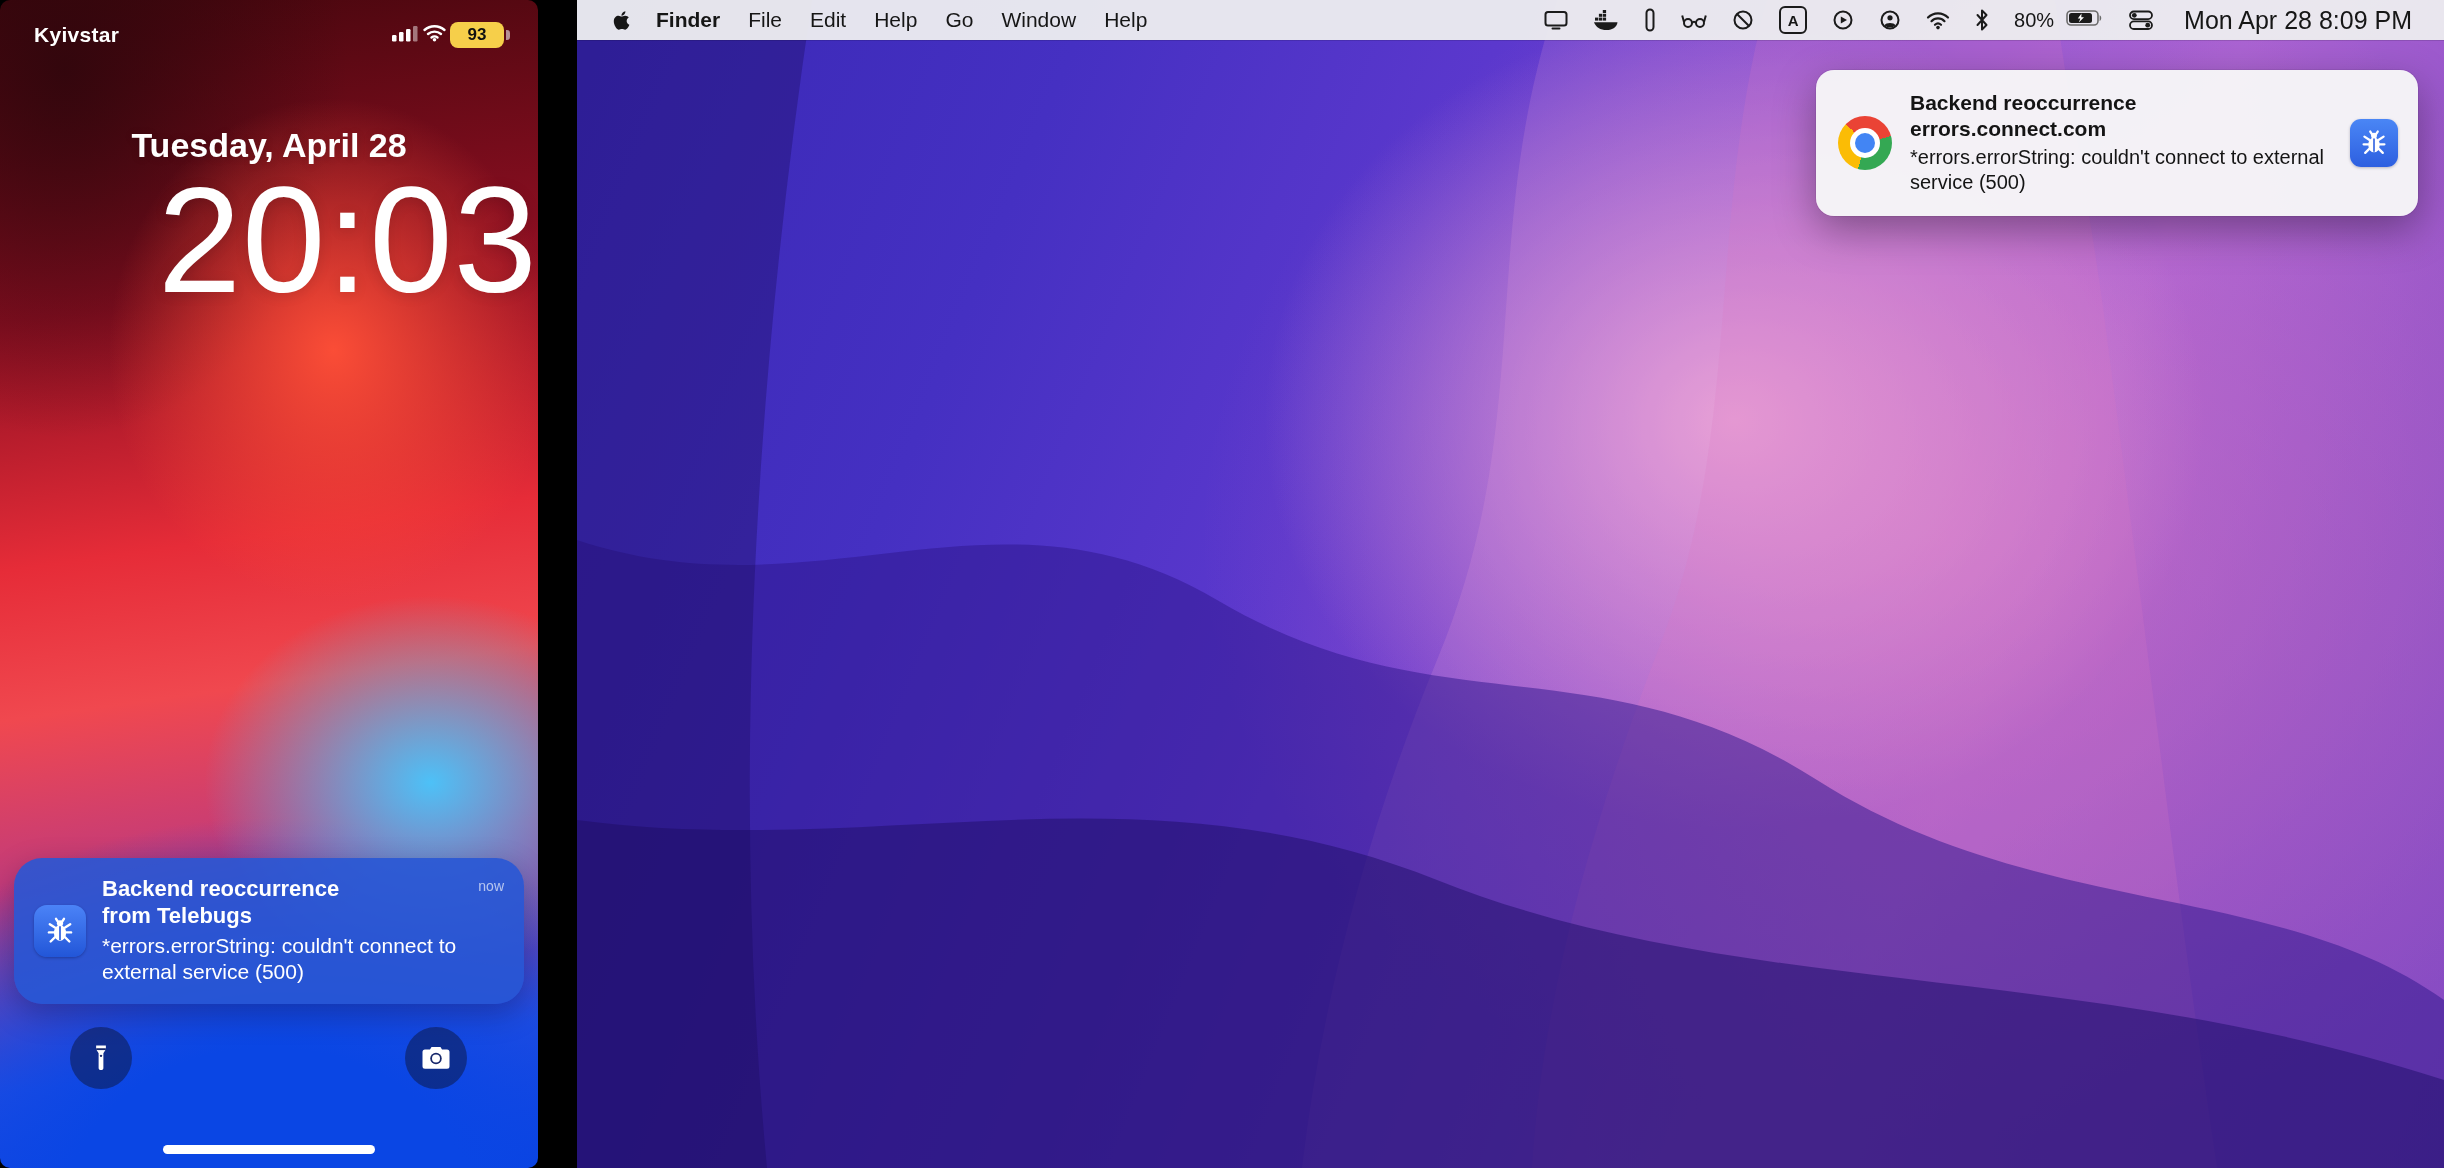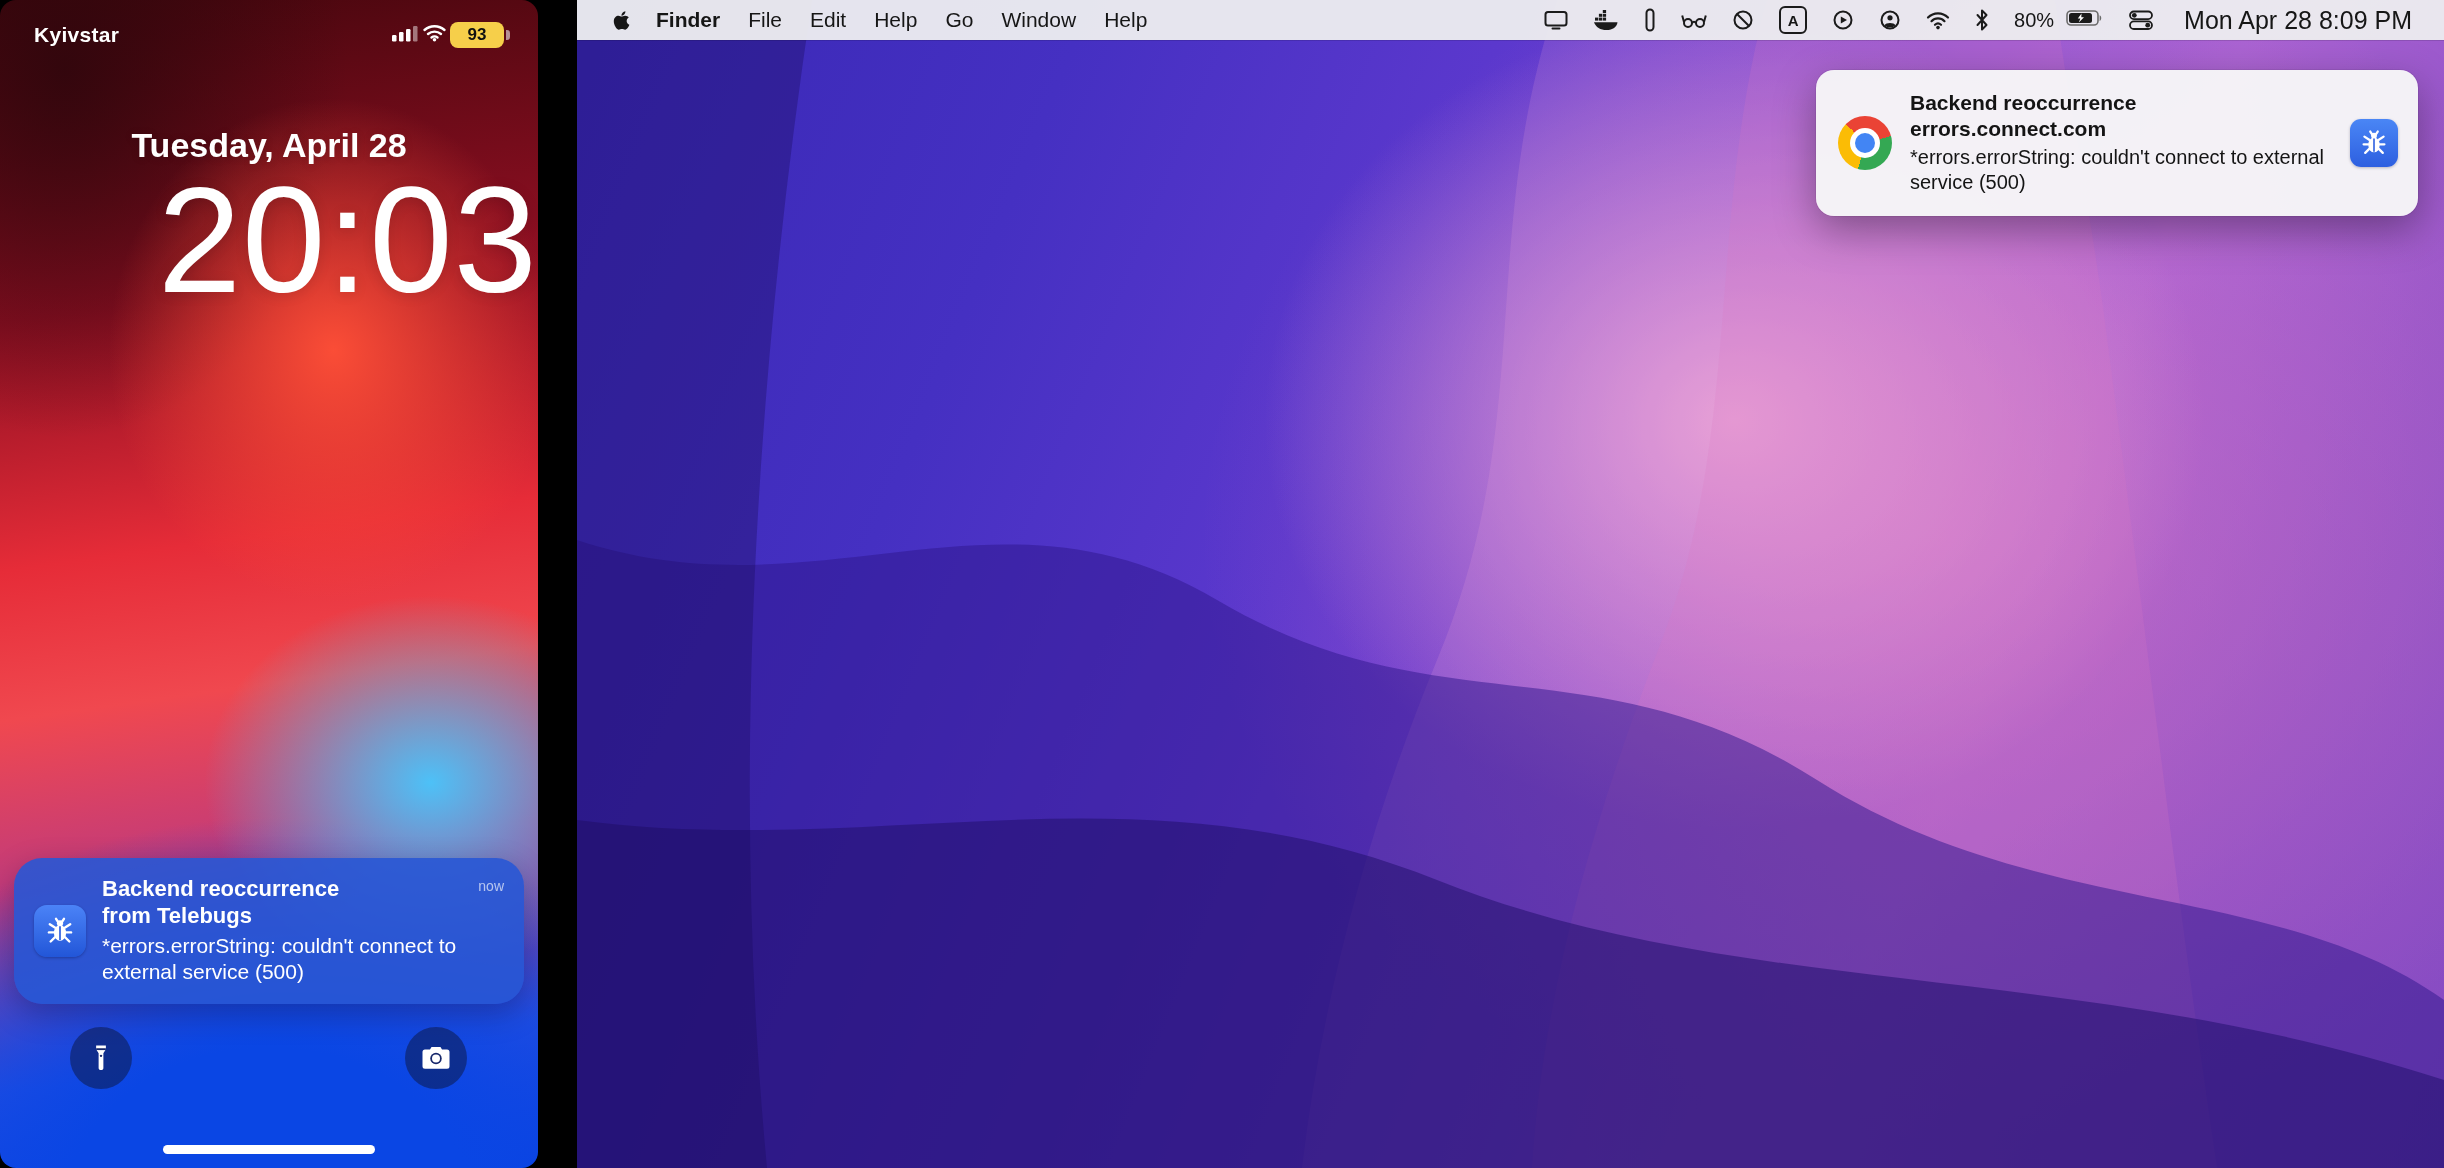--- a/index.html
+++ b/index.html
@@ -5,21 +5,21 @@
   html,body { margin:0; padding:0; background:#000; }
   .stage {
     position:relative; width:2444px; height:1168px; overflow:hidden;
     background:#000; font-family:"Liberation Sans","DejaVu Sans",sans-serif;
     -webkit-font-smoothing:antialiased;
   }
 
   
   .phone {
     position:absolute; left:0; top:0; width:538px; height:1168px;
-    border-radius:16px; overflow:hidden;
+    border-radius:10px; overflow:hidden;
     background:
       radial-gradient(42% 16% at 80% 67%, rgba(70,200,255,0.95) 0%, rgba(70,190,255,0) 100%),
       radial-gradient(90% 34% at 50% 104%, #0a46e4 42%, rgba(10,70,228,0) 100%),
       radial-gradient(58% 30% at 62% 30%, rgba(255,80,55,0.95), rgba(255,80,55,0) 72%),
       radial-gradient(75% 45% at 12% 6%, rgba(45,6,12,0.85), rgba(45,6,12,0) 70%),
       linear-gradient(172deg, #45060d 0%, #8e0f22 26%, #e62c38 46%, #f0484f 58%, #c03a7c 72%, #2c50e0 88%, #0a3fe0 100%);
   }
   .p-statusbar {
     position:absolute; top:22px; left:0; right:0; padding:0 34px;
     display:flex; justify-content:space-between; align-items:center; color:#fff;

